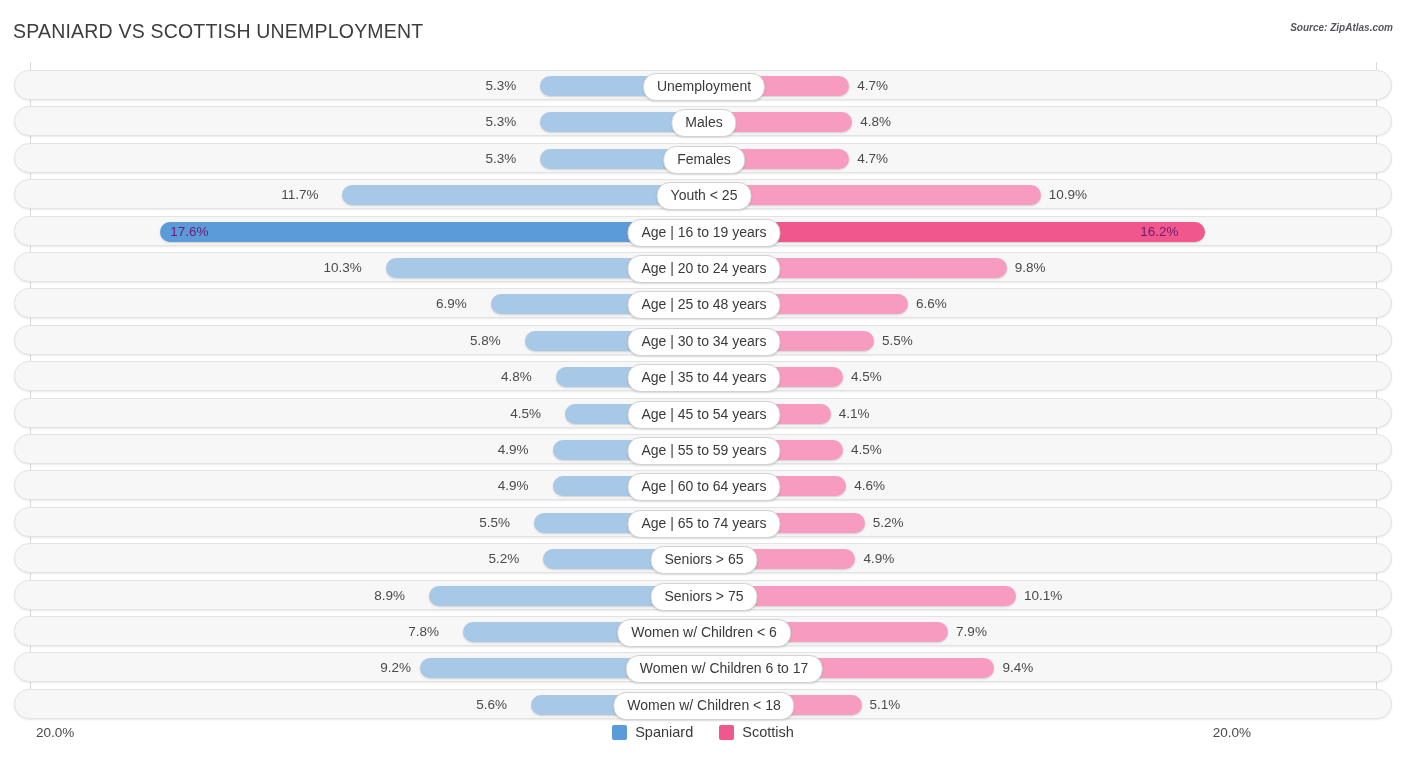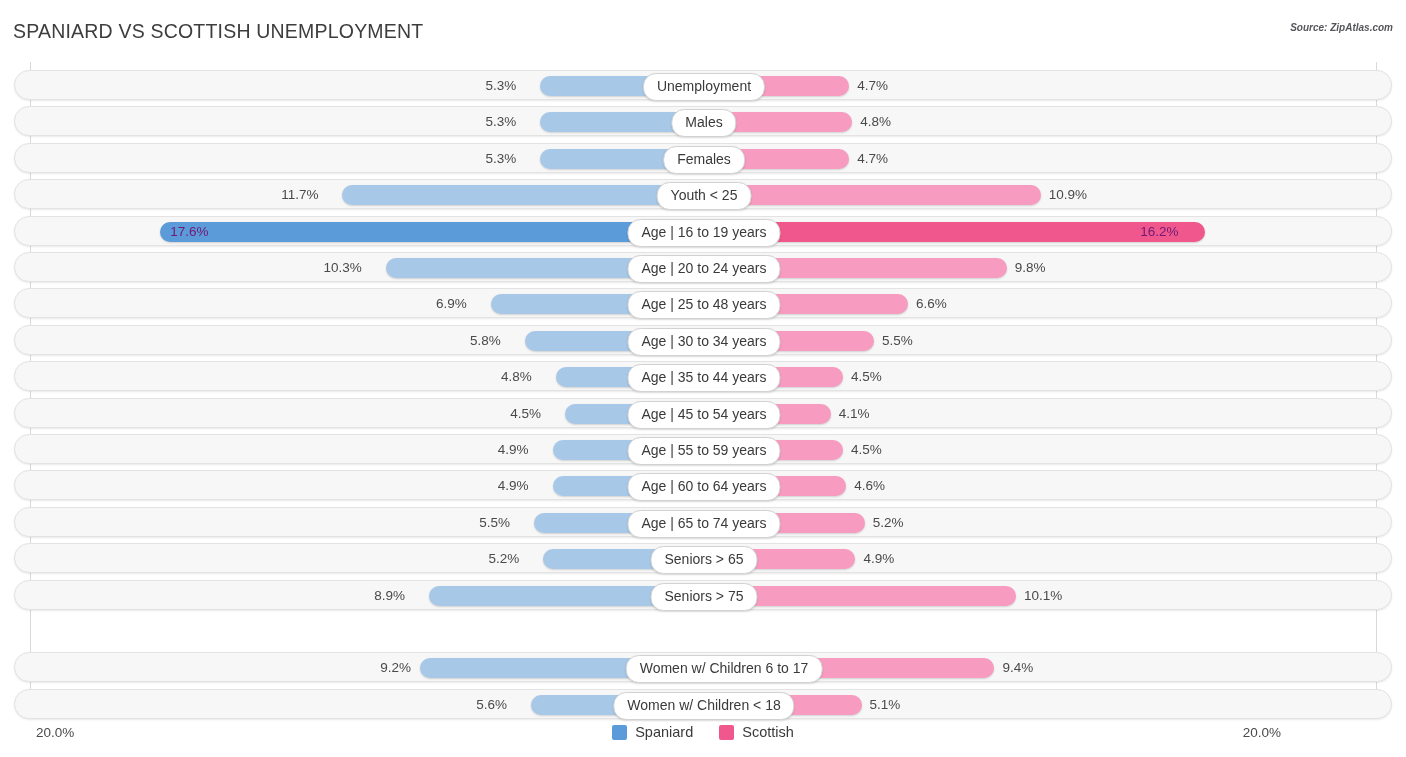--- a/index.html
+++ b/index.html
@@ -106,21 +106,21 @@
     font-size: 14px;
     color: #3a3a3a;
     white-space: nowrap;
     box-shadow: 0 1px 2px rgba(0,0,0,0.13);
   }
 
   
   #footer {
     position: absolute;
     left: 0; top: 719px;
-    width: 1281px; height: 38px; padding-left: 30px;
+    width: 1281px; height: 38px;
   }
   .axis-end {
     position: absolute;
     top: 6px;
     font-size: 13.5px;
     color: #4a4a4a;
     white-space: nowrap;
   }
   #axis-left  { left: 36px; }
   #axis-right { right: 30px; }
@@ -256,20 +256,27 @@
       <div class="val val-left" style="right: 871.68px;">5.2%</div>
       <div class="val val-right" style="left: 848.41px;">4.9%</div>
       <div class="cat-pill" style="left: 689px;">Seniors &gt; 65</div>
     </div>
     <div class="row" style="top: 517.6px;">
       <div class="bar bar-left" style="left: 413.99px; width: 275.01px; background: rgb(168, 200, 232);"></div>
       <div class="bar bar-right" style="left: 689px; width: 312.09px; background: rgb(248, 155, 192);"></div>
       <div class="val val-left" style="right: 986.01px;">8.9%</div>
       <div class="val val-right" style="left: 1009.09px;">10.1%</div>
       <div class="cat-pill" style="left: 689px;">Seniors &gt; 75</div>
+    </div>
+    <div class="row" style="top: 554px;">
+      <div class="bar bar-left" style="left: 447.98px; width: 241.02px; background: rgb(168, 200, 232);"></div>
+      <div class="bar bar-right" style="left: 689px; width: 244.11px; background: rgb(248, 155, 192);"></div>
+      <div class="val val-left" style="right: 952.02px;">7.8%</div>
+      <div class="val val-right" style="left: 941.11px;">7.9%</div>
+      <div class="cat-pill" style="left: 689px;">Women w/ Children &lt; 6</div>
     </div>
     <div class="row" style="top: 590.4px;">
       <div class="bar bar-left" style="left: 404.72px; width: 284.28px; background: rgb(168, 200, 232);"></div>
       <div class="bar bar-right" style="left: 689px; width: 290.46px; background: rgb(248, 155, 192);"></div>
       <div class="val val-left" style="right: 980px;">9.2%</div>
       <div class="val val-right" style="left: 987.46px;">9.4%</div>
       <div class="cat-pill" style="left: 689px; margin-left: 20px;">Women w/ Children 6 to 17</div>
     </div>
     <div class="row" style="top: 626.8px;">
       <div class="bar bar-left" style="left: 515.96px; width: 173.04px; background: rgb(168, 200, 232);"></div>

